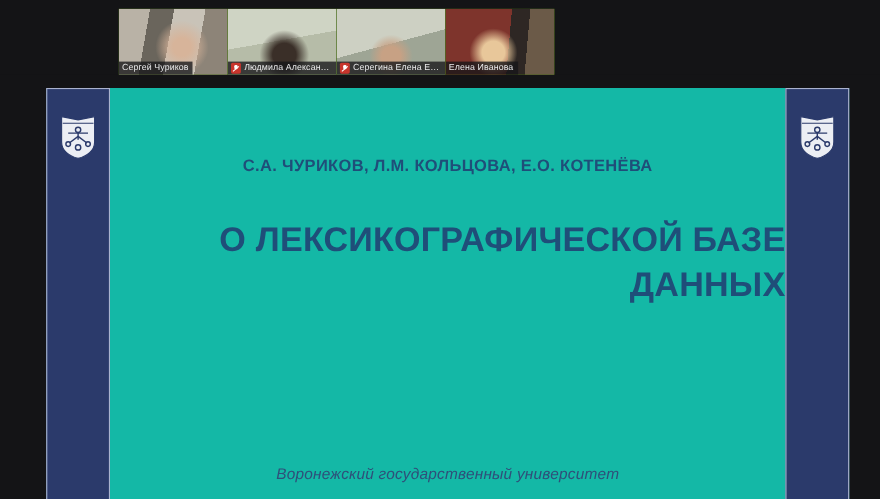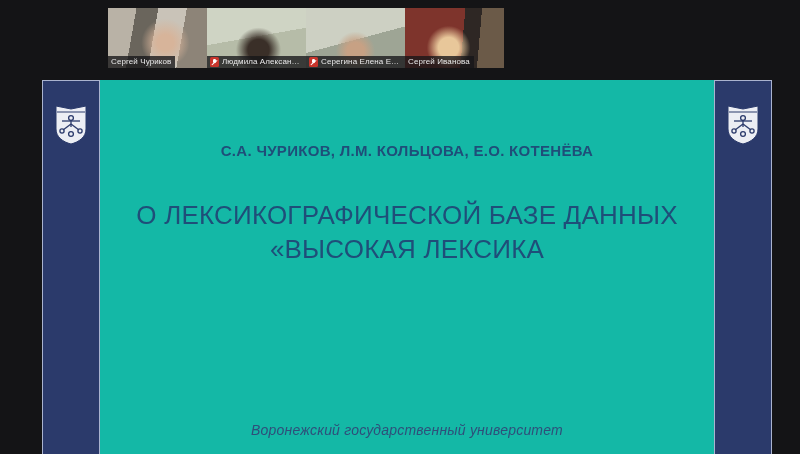--- a/index.html
+++ b/index.html
@@ -157,24 +157,24 @@
     color: #1f4e79;
     font-size: 15px;
     font-weight: bold;
     letter-spacing: 0.3px;
   }
 
   #slide-title {
     position: absolute;
     left: 0; right: 0;
     top: 118px;
-    text-align: center;
+    text-align: right;
     color: #1f4e79;
-    font-size: 26px;
-    font-weight: normal;
+    font-size: 31px;
+    font-weight: bold;
     line-height: 1.32;
     letter-spacing: 0.2px;
   }
   #slide-title .ln { display: block; }
 
   #affiliation {
     position: absolute;
     left: 0; right: 0;
     bottom: 28px;
     text-align: center;
@@ -210,21 +210,21 @@
       <div class="tile-bg bg-3"></div>
       <div class="namebar">
         <span class="mic-muted"></span>
         <span class="label">Серегина Елена Евген...</span>
       </div>
     </div>
 
     <div class="tile">
       <div class="tile-bg bg-4"></div>
       <div class="namebar">
-        <span class="label">Сергей Иванова</span>
+        <span class="label">Елена Иванова</span>
       </div>
     </div>
 
 
 
   </div>
 
   <div id="slide">
 
     <div class="band left">
@@ -255,21 +255,20 @@
         <circle cx="26" cy="28" r="2.1" fill="none" stroke="#2b3a6b" stroke-width="1.3"></circle>
         <circle cx="17" cy="31" r="2.4" fill="none" stroke="#2b3a6b" stroke-width="1.3"></circle>
       </svg>
     </div>
 
     <div class="slide-body">
       <div id="authors">С.А. ЧУРИКОВ, Л.М. КОЛЬЦОВА, Е.О. КОТЕНЁВА</div>
 
       <div id="slide-title">
         <span class="ln">О ЛЕКСИКОГРАФИЧЕСКОЙ БАЗЕ ДАННЫХ</span>
-        <span class="ln">«ВЫСОКАЯ ЛЕКСИКА</span>
       </div>
 
       <div id="affiliation">Воронежский государственный университет</div>
     </div>
 
   </div>
 
 </div>
 
 </body></html>

